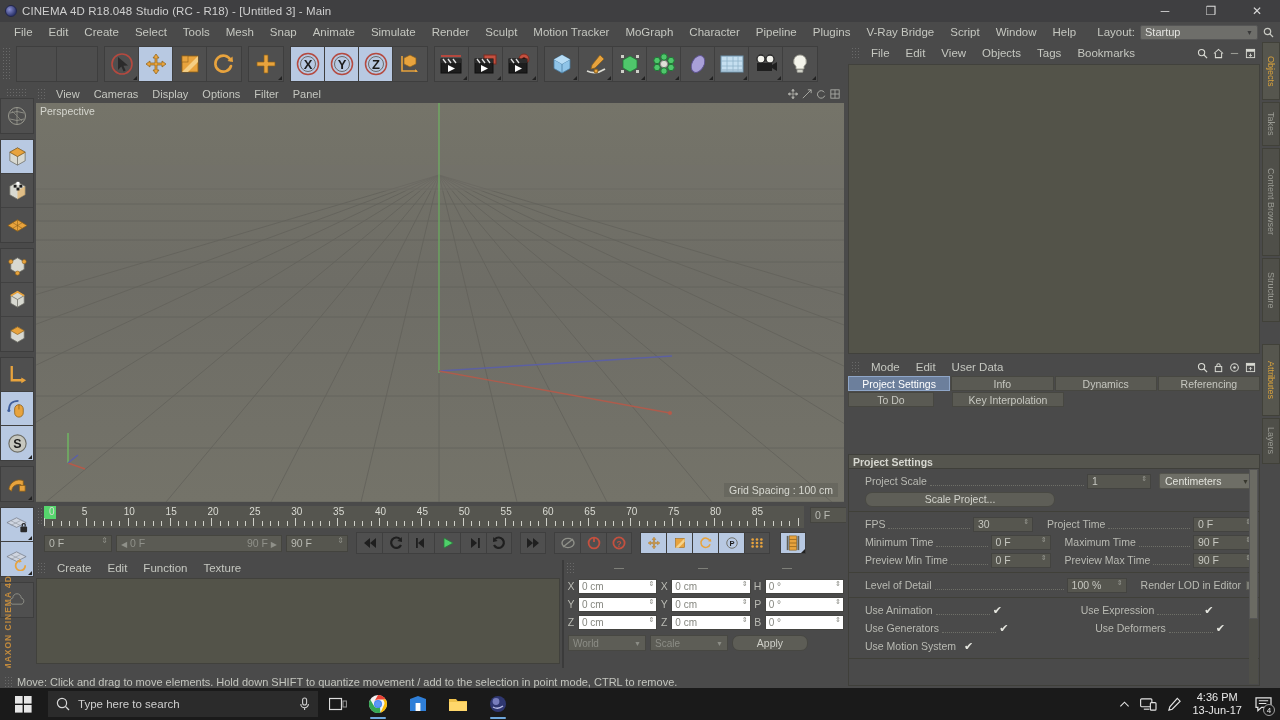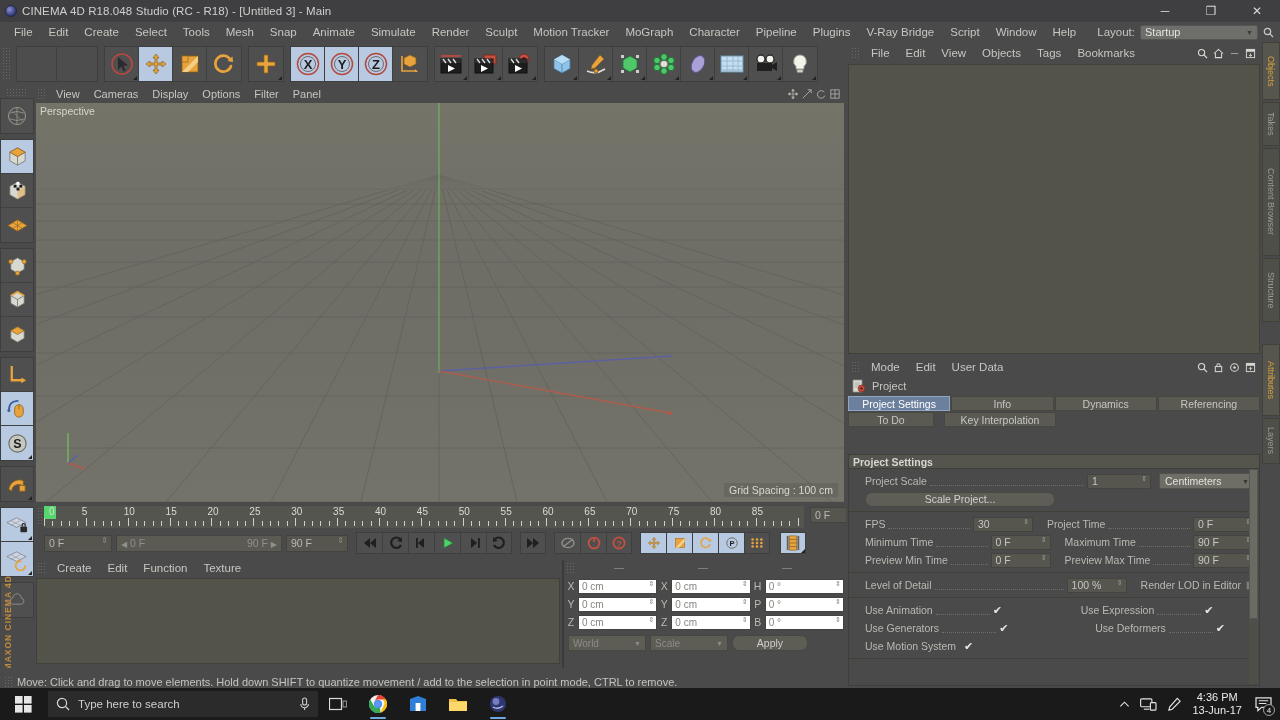--- a/index.html
+++ b/index.html
@@ -145,21 +145,21 @@
   .om-body { position:absolute; left:0; top:20px; width:412px; height:290px; background:#535349;
              border:1px solid #41413c; }
 
   .attrmgr { position:absolute; left:2px; top:316px; width:412px; height:328px; }
   .am-bar { height:18px; display:flex; align-items:center; }
   .am-obj { height:20px; display:flex; align-items:center; gap:6px; padding-left:4px; background:#4a4a4a; }
   .am-tabs { display:flex; height:15px; gap:1px; }
   .am-tab { flex:1; display:flex; align-items:center; justify-content:center; font-size:10.5px;
             background:#5a5a53; border:1px solid #474741; color:#c6c7c0; }
   .am-tab.sel { background:#6c7f9c; border:1px solid #8fa6c8; color:#ffffff; }
-  .am-tabs2 { display:flex; height:15px; gap:10px; margin-top:1px; }
+  .am-tabs2 { display:flex; height:15px; gap:18px; margin-top:1px; }
   .am-tab2 { width:86px; display:flex; align-items:center; justify-content:center; font-size:10.5px;
              background:#5a5a53; border:1px solid #474741; color:#c6c7c0; }
   .am-panel { position:absolute; left:0; top:96px; width:412px; height:232px; background:#4a4a4a;
               border:1px solid #3f3f3a; overflow:hidden; }
   .ap-title { height:14px; background:#55554e; font-size:10.5px; color:#d6d7d0; font-weight:bold;
               display:flex; align-items:center; padding-left:4px; border-bottom:1px solid #3f3f3a; }
   .sect { border-bottom:1px solid #404039; padding:3px 0; }
   .frow { display:flex; align-items:center; height:18px; padding:0 4px; }
   .flabel { font-size:10.5px; color:#b9bab3; white-space:nowrap; }
   .dots { flex:1; border-bottom:1px dotted #6e6f68; margin:0 3px; height:9px; }
@@ -1049,29 +1049,20 @@
             <circle cx="6" cy="6" r="1.4" fill="#d9dad3"></circle>
           </svg>
           <svg width="11" height="11" viewBox="0 0 12 12">
             <rect x="1.5" y="1.5" width="9" height="9" fill="none" stroke="#d9dad3" stroke-width="1"></rect>
             <rect x="1.5" y="1.5" width="9" height="2.6" fill="#d9dad3"></rect>
             <path d="M6 9 V6 M4.4 7.4 L6 5.8 L7.6 7.4" stroke="#d9dad3" stroke-width="1" fill="none"></path>
           </svg>
         </div>
       </div>
 
-      <div class="am-obj">
-        <svg width="14" height="14" viewBox="0 0 14 14">
-          <rect x="1" y="1" width="9" height="12" fill="#dcdcd4" stroke="#8c8c84" stroke-width=".8"></rect>
-          <path d="M2.5 4 H8 M2.5 6 H8 M2.5 8 H6" stroke="#9a9a92" stroke-width=".7"></path>
-          <circle cx="9.5" cy="9.5" r="3.4" fill="#c4503f" stroke="#7d2b20" stroke-width=".7"></circle>
-          <circle cx="9.5" cy="9.5" r="1.2" fill="#5c1f17"></circle>
-        </svg>
-        <span style="font-size:11px;color:#c6c7c0">Project</span>
-      </div>
 
       <div class="am-tabs" id="am-tabs-row1">
           <div class="am-tab sel">Project Settings</div>
           <div class="am-tab">Info</div>
           <div class="am-tab">Dynamics</div>
           <div class="am-tab">Referencing</div>
         </div>
       <div class="am-tabs2" id="am-tabs-row2">
           <div class="am-tab2" style="width: 86px;">To Do</div>
           <div class="am-tab2" style="width: 112px;">Key Interpolation</div>

